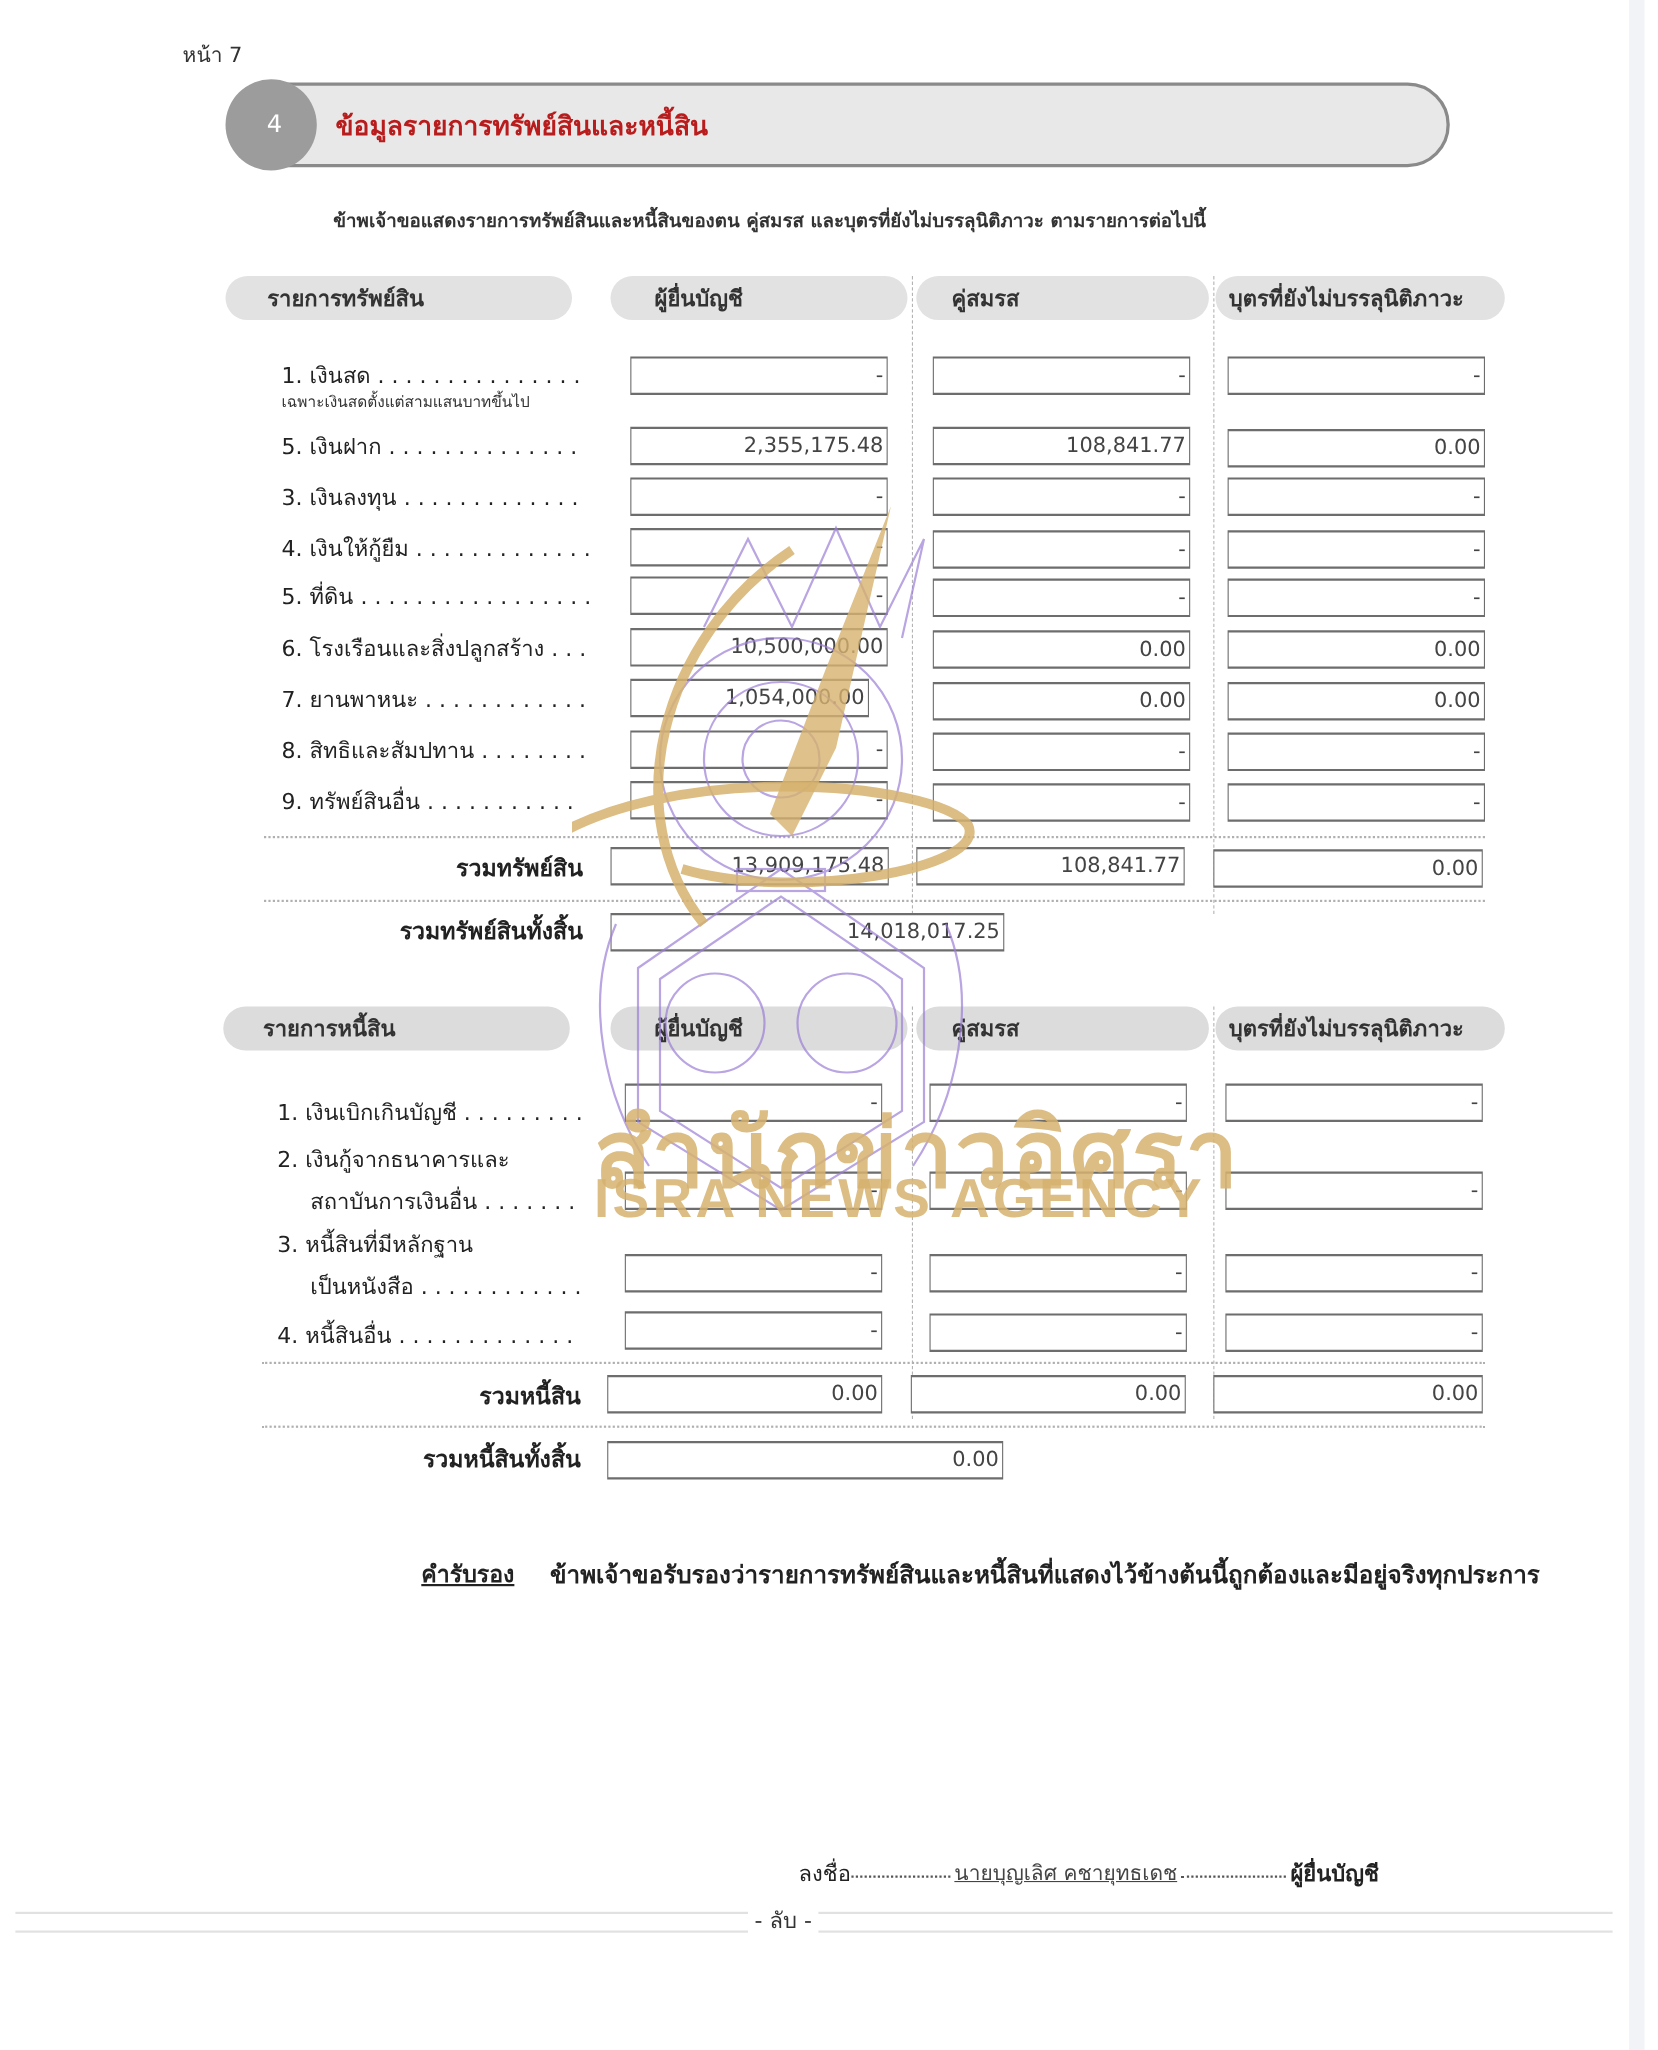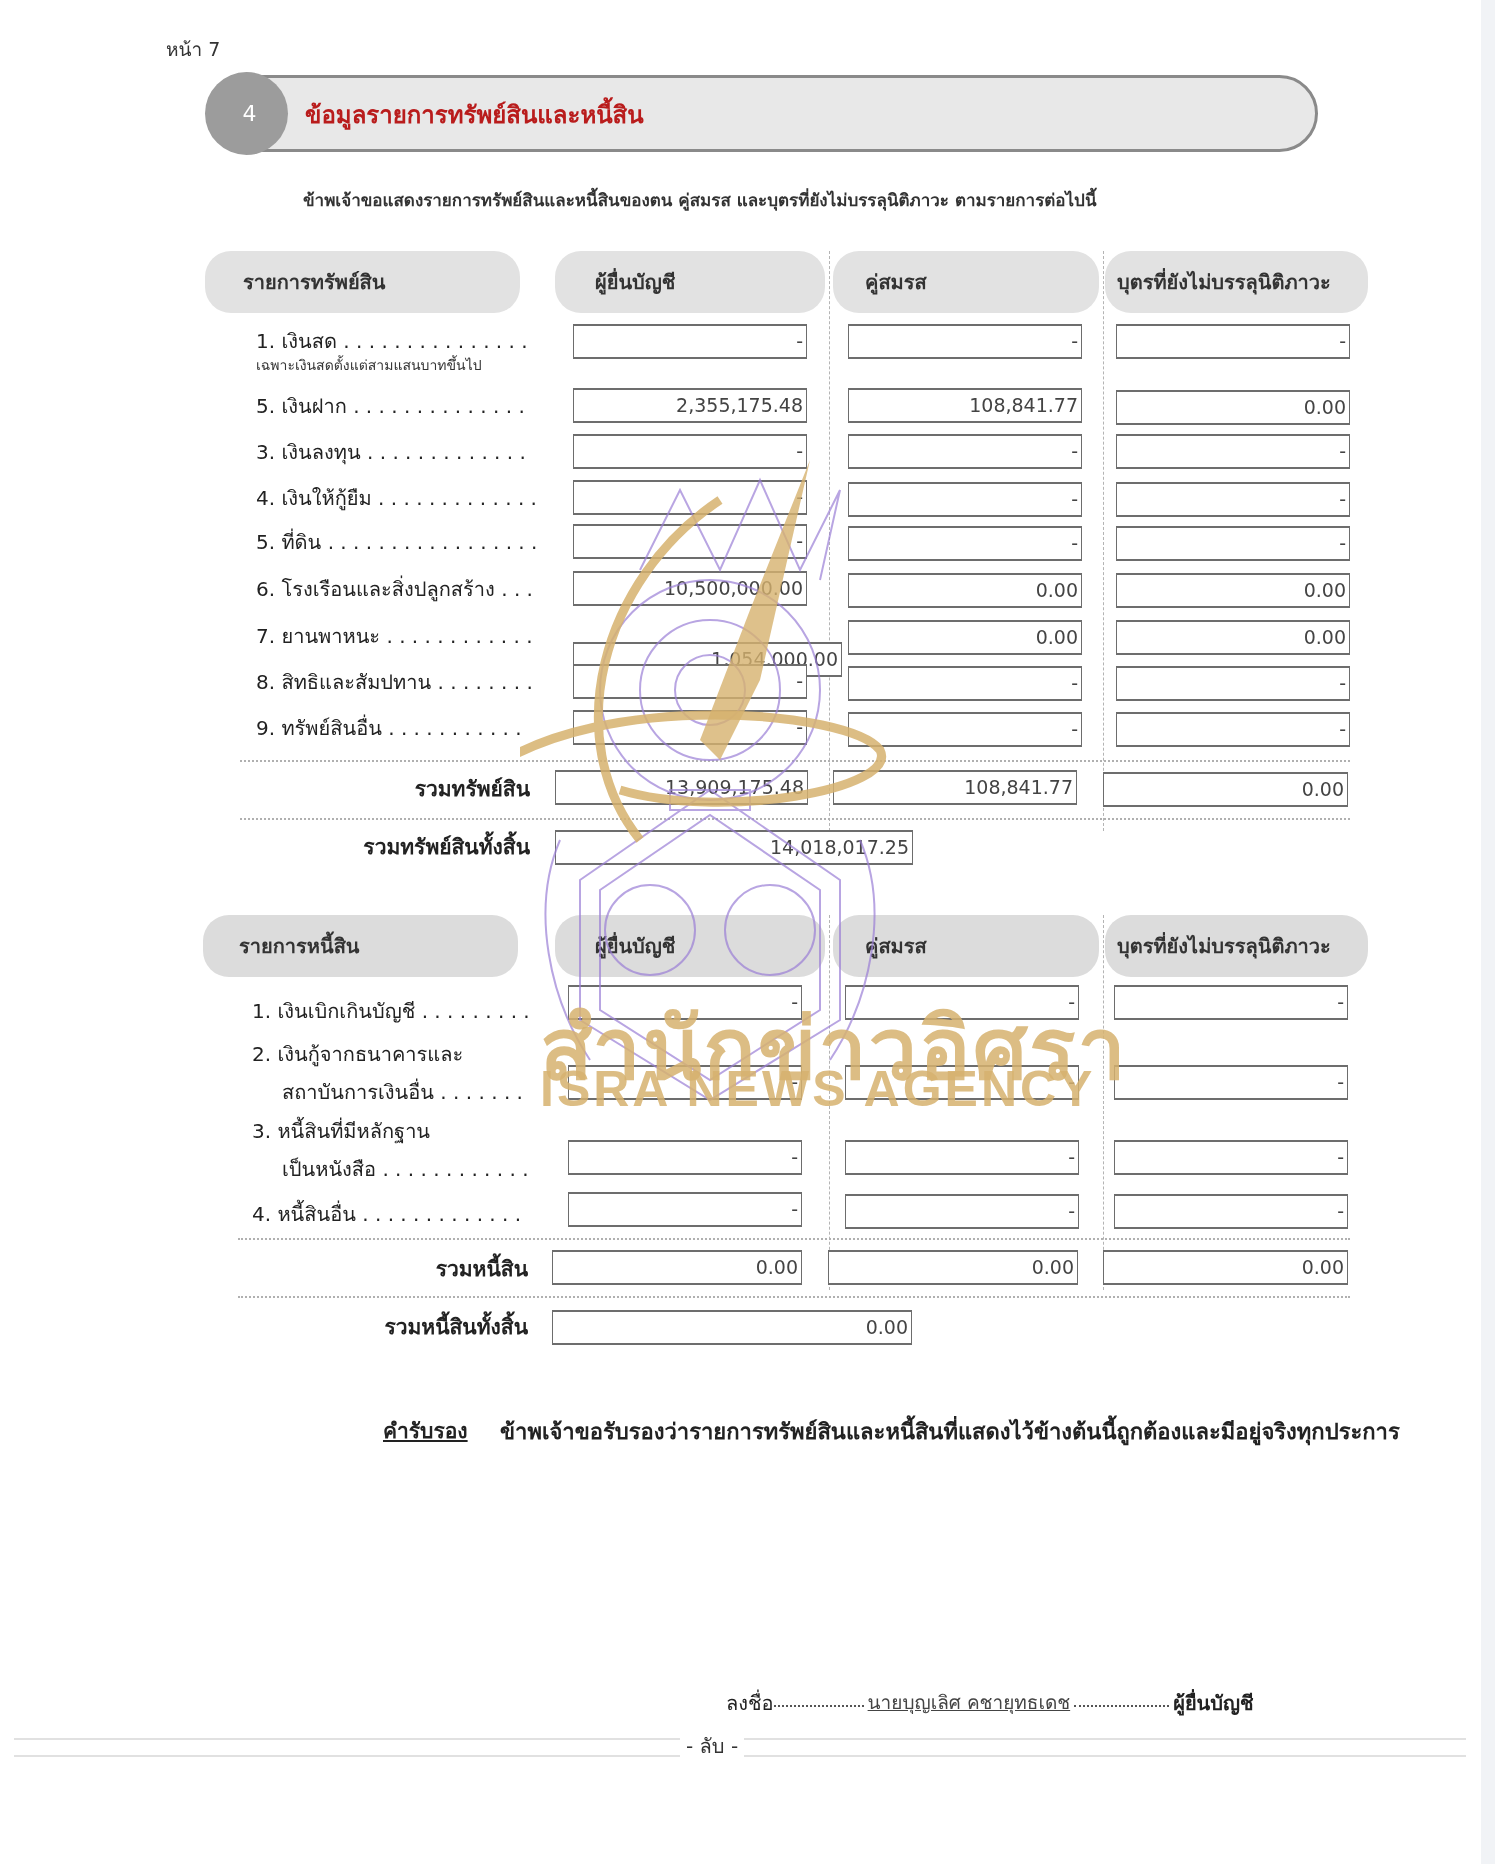--- a/index.html
+++ b/index.html
@@ -8,21 +8,21 @@
 
   .abs { position: absolute; }
   .page-num { left: 166px; top: 34px; font-size: 19px; color: #333; }
 
   .section-pill { left: 208px; top: 75px; width: 1110px; height: 77px; border: 3px solid #8a8a8a; border-radius: 40px; background: #e8e8e8; }
   .section-circle { left: 205px; top: 72px; width: 83px; height: 83px; border-radius: 50%; background: #9c9c9c; color: #fff; font-size: 22px; display: flex; align-items: center; justify-content: center; padding-left: 6px; }
   .section-title { left: 305px; top: 95px; font-size: 24px; font-weight: bold; color: #b91c1c; }
 
   .intro { left: 303px; top: 186px; font-size: 17px; font-weight: bold; color: #333; }
 
-  .hdr-pill { position: absolute; height: 62px; border-radius: 26px; background: #e2e2e2; font-size: 20px; font-weight: bold; color: #333; display: flex; align-items: center; }
+  .hdr-pill { position: absolute; height: 40px; border-radius: 26px; background: #e2e2e2; font-size: 20px; font-weight: bold; color: #333; display: flex; align-items: center; }
 
   .row-label { position: absolute; font-size: 20px; color: #222; white-space: nowrap; }
   .row-sub { position: absolute; font-size: 14px; color: #333; white-space: nowrap; }
   .total-label { position: absolute; font-size: 21px; font-weight: bold; color: #222; text-align: right; white-space: nowrap; }
 
   .box { position: absolute; height: 35px; border: 1.5px solid #6d6d6d; border-top-width: 2px; border-bottom-width: 2px; background: #fff; font-size: 19px; color: #444; text-align: right; padding-right: 3px; line-height: 31px; font-family: "DejaVu Sans", sans-serif; }
 
   .vdash { position: absolute; width: 0; border-left: 1px dashed #b4b4b4; }
   .hdash { position: absolute; height: 0; border-top: 2px dotted #b0b0b0; }
 
@@ -95,21 +95,21 @@
 <div class="box" style="left:573px; top:524px; width:234px;">-</div>
 <div class="box" style="left:848px; top:526px; width:234px;">-</div>
 <div class="box" style="left:1116px; top:526px; width:234px;">-</div>
 
 <div class="row-label" style="left:256px; top:573px;">6. โรงเรือนและสิ่งปลูกสร้าง . . .</div>
 <div class="box" style="left:573px; top:571px; width:234px;padding-left:24px;">10,500,000.00</div>
 <div class="box" style="left:848px; top:573px; width:234px;">0.00</div>
 <div class="box" style="left:1116px; top:573px; width:234px;">0.00</div>
 
 <div class="row-label" style="left:256px; top:620px;">7. ยานพาหนะ . . . . . . . . . . . .</div>
-<div class="box" style="left:573px; top:642px; width:269px;">1,054,000.00</div>
+<div class="box" style="left:573px; top:617px; width:217px;">1,054,000.00</div>
 <div class="box" style="left:848px; top:620px; width:234px;">0.00</div>
 <div class="box" style="left:1116px; top:620px; width:234px;">0.00</div>
 
 <div class="row-label" style="left:256px; top:666px;">8. สิทธิและสัมปทาน . . . . . . . .</div>
 <div class="box" style="left:573px; top:664px; width:234px;">-</div>
 <div class="box" style="left:848px; top:666px; width:234px;">-</div>
 <div class="box" style="left:1116px; top:666px; width:234px;">-</div>
 
 <div class="row-label" style="left:256px; top:712px;">9. ทรัพย์สินอื่น . . . . . . . . . . .</div>
 <div class="box" style="left:573px; top:710px; width:234px;">-</div>

